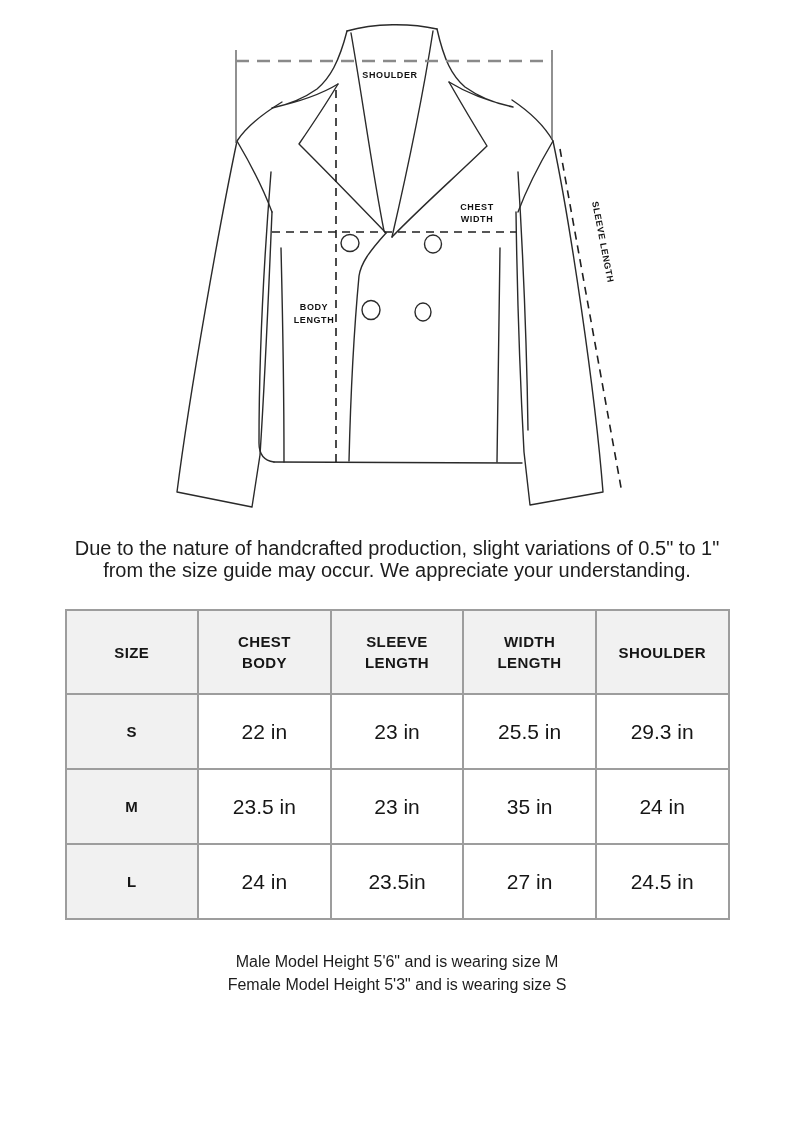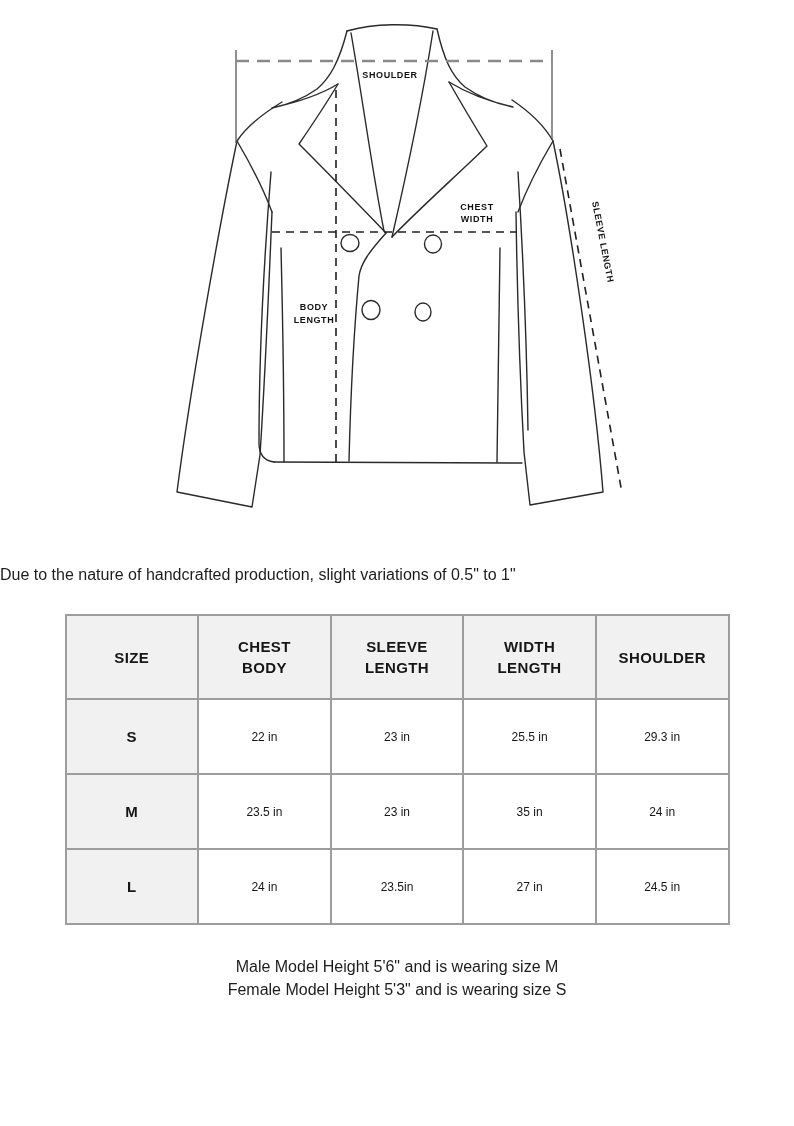--- a/index.html
+++ b/index.html
@@ -8,39 +8,39 @@
     font-family:"Liberation Sans",sans-serif;color:#1a1a1a;
     -webkit-font-smoothing:antialiased;
   }
   .diagram{width:794px;height:528px;}
   .diagram svg{display:block;}
   .diagram text{
     font-family:"Liberation Sans",sans-serif;
     font-size:9px;font-weight:bold;fill:#111111;letter-spacing:0.6px;
   }
   .note{
-    margin-top:36px;
-    font-size:16px;line-height:22px;color:#1d1d1d;
+    margin-top:9px;text-align:center;
+    font-size:20px;line-height:22px;color:#1d1d1d;
   }
   table.size-table{
     border-collapse:collapse;table-layout:fixed;
     width:665px;margin:28px auto 8px;
   }
   table.size-table th,
   table.size-table td{
     border:2px solid #9d9d9d;text-align:center;vertical-align:middle;
     font-family:"Liberation Sans",sans-serif;color:#161616;
   }
   table.size-table th{
     height:82px;background:#f1f1f1;
     font-size:15px;font-weight:bold;letter-spacing:0.4px;line-height:21px;
     padding:0 18px;
   }
   table.size-table td{
-    height:71px;background:#ffffff;font-size:12px;font-weight:normal;
+    height:71px;background:#ffffff;font-size:21px;font-weight:normal;
   }
   table.size-table td.size-col{
     background:#f1f1f1;font-weight:bold;font-size:15px;letter-spacing:0.4px;
   }
   .footer{
     margin-top:30px;text-align:center;
     font-size:16px;line-height:23px;color:#1d1d1d;
   }
 </style>
 </head>
@@ -96,20 +96,21 @@
     <text x="477" y="210" text-anchor="middle">CHEST</text>
     <text x="477" y="222" text-anchor="middle">WIDTH</text>
     <text x="314" y="310" text-anchor="middle">BODY</text>
     <text x="314" y="323" text-anchor="middle">LENGTH</text>
     <text transform="translate(592,202) rotate(79)">SLEEVE LENGTH</text>
   </svg>
 </div>
 
 <div class="note">
   <div>Due to the nature of handcrafted production, slight variations of 0.5" to 1"</div>
+  <div>from the size guide may occur. We appreciate your understanding.</div>
 </div>
 
 <table class="size-table">
   <thead>
     <tr id="size-table-head-row">
         <th>SIZE</th>
         <th>CHEST BODY</th>
         <th>SLEEVE LENGTH</th>
         <th>WIDTH LENGTH</th>
         <th>SHOULDER</th>

